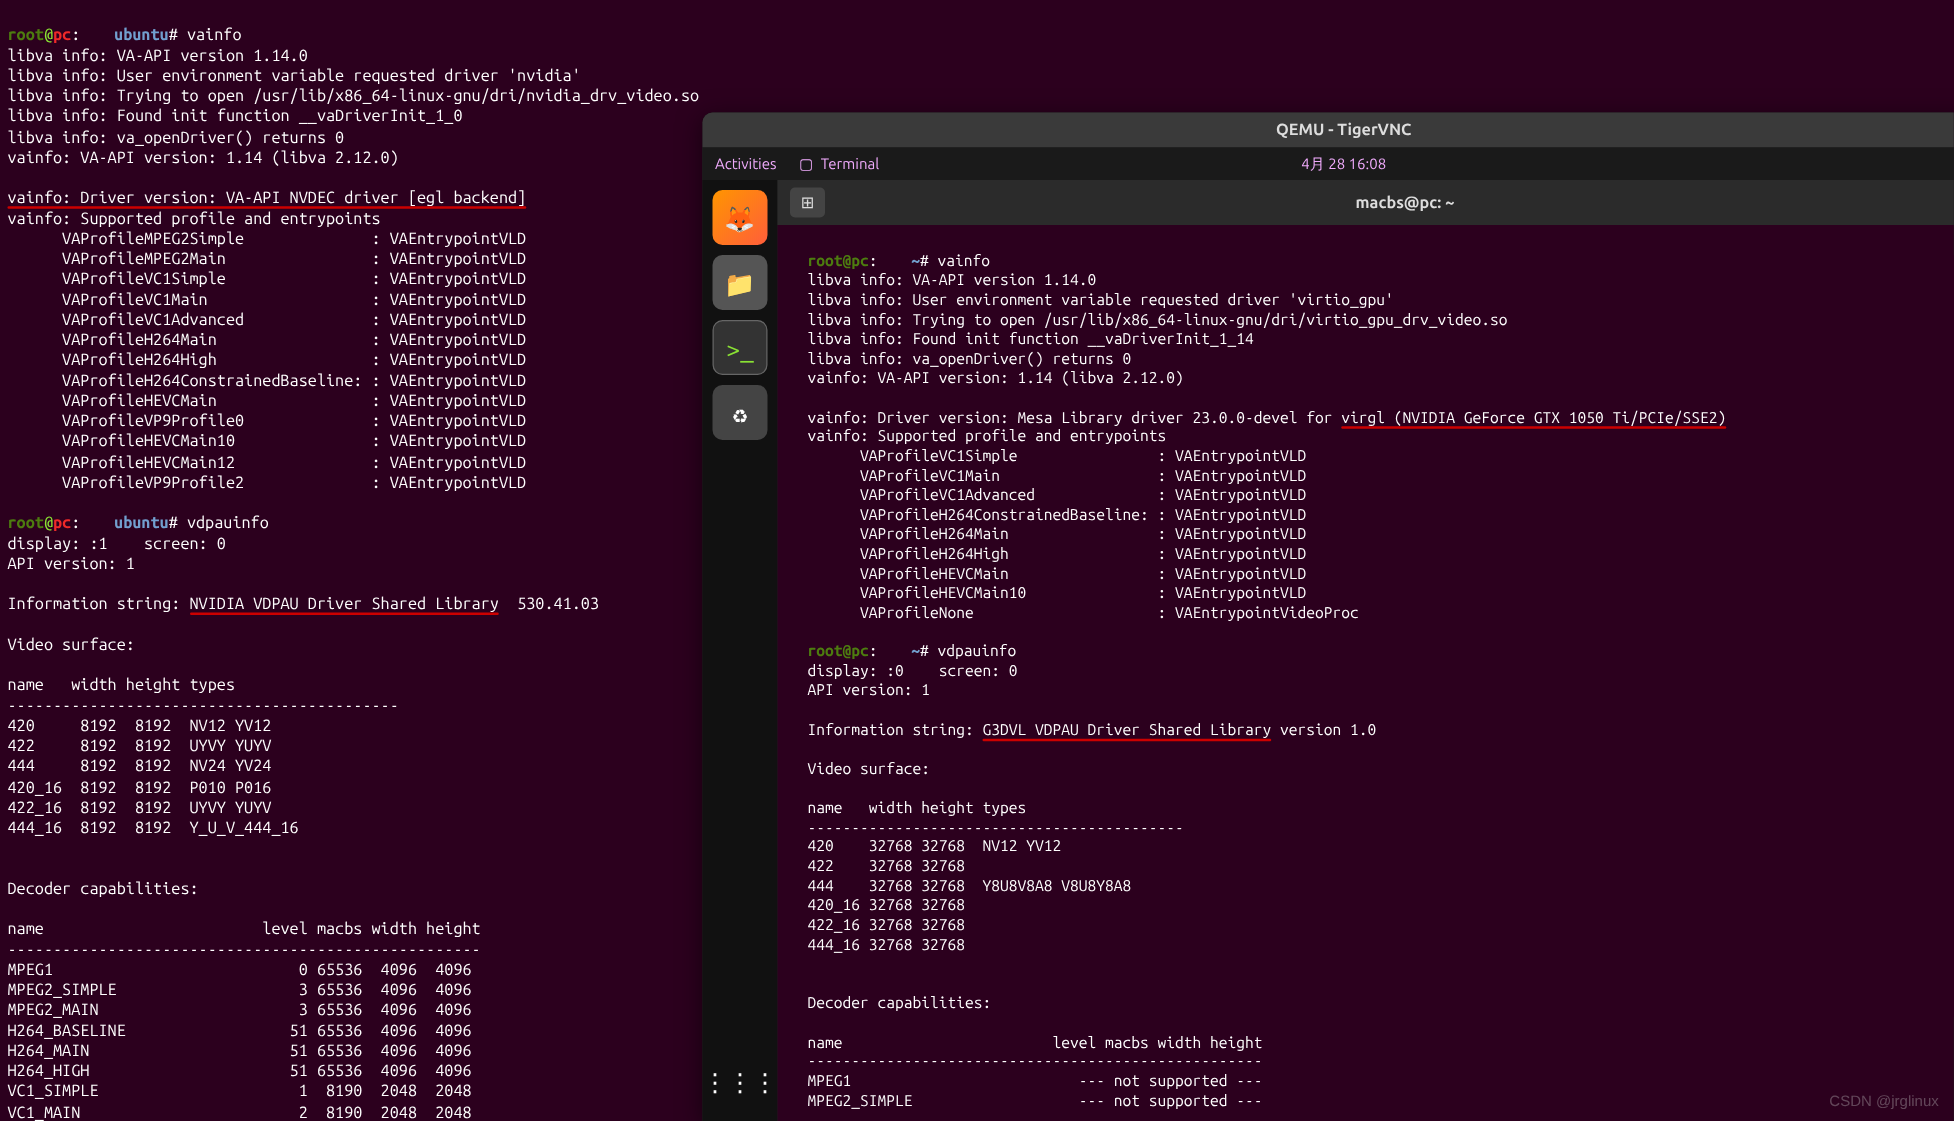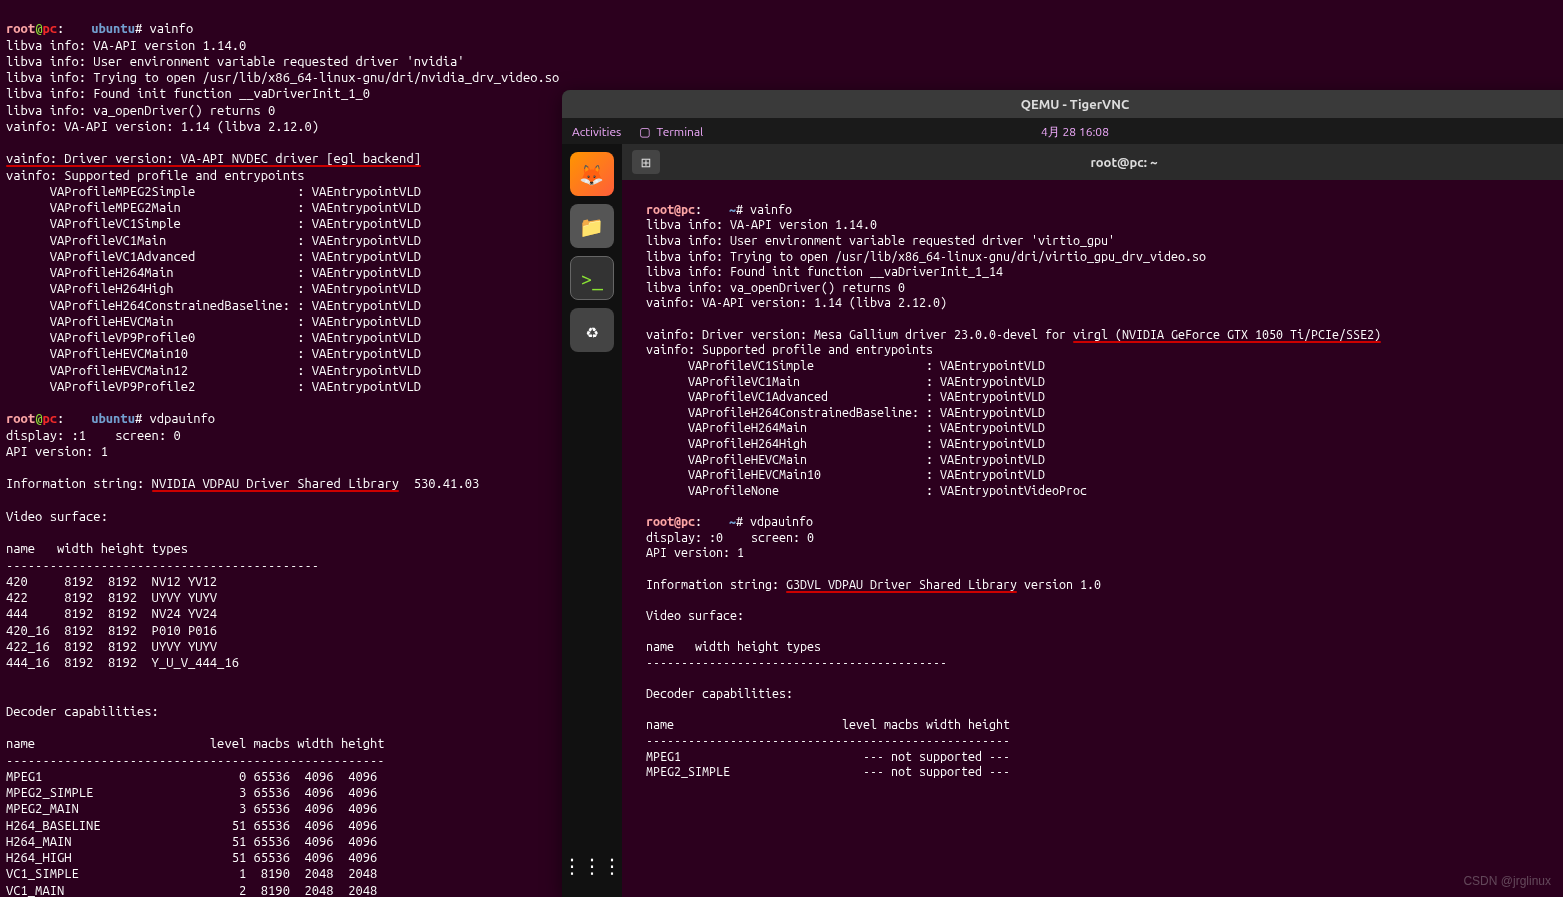--- a/index.html
+++ b/index.html
@@ -118,21 +118,21 @@
   background: #2c001e;
   padding: 6px 24px;
   white-space: pre;
   font-size: 12.5px;
   overflow: hidden;
 }
 .at { color: #8ae234; }
 .sep { color: #fff; }
 .path { color: #729fcf; font-weight: bold; margin-left: 27px; }
 .prompt-end { color: #fff; }
-.user2 { color: #fca5a5; font-weight: bold; }
+.user2 { color: #4d7c0f; font-weight: bold; }
 .host2 { color: #ef2929; font-weight: bold; margin-top: 32px; }
 .underline-red {
   position: relative;
 }
 .underline-red::after {
   content: "";
   position: absolute;
   left: 0; right: 0; bottom: -2px;
   height: 2px;
   background: #cc0000;
@@ -235,50 +235,56 @@
           </div>
         <div class="dock-item apps">
             <span>⋮⋮⋮</span>
           </div>
       </div>
       <div class="inner-terminal-wrap">
         <div class="inner-term-header">
           <div class="new-tab">
               <span>⊞</span>
             </div>
-          <span class="title">root@pc: ~</span>
+          <span class="title">macbs@pc: ~</span>
         </div>
         <div class="inner-terminal">
 <span class="user2">root@pc</span><span class="sep">:</span><span class="path">~</span><span># </span><span>vainfo</span>
 <div id="vnc-libva">libva info: VA-API version 1.14.0
 libva info: User environment variable requested driver 'virtio_gpu'
 libva info: Trying to open /usr/lib/x86_64-linux-gnu/dri/virtio_gpu_drv_video.so
 libva info: Found init function __vaDriverInit_1_14
 libva info: va_openDriver() returns 0
 vainfo: VA-API version: 1.14 (libva 2.12.0)</div>
-<span>vainfo: Driver version: Mesa Gallium driver 23.0.0-devel for </span><span class="underline-red">virgl (NVIDIA GeForce GTX 1050 Ti/PCIe/SSE2)</span>
+<span>vainfo: Driver version: Mesa Library driver 23.0.0-devel for </span><span class="underline-red">virgl (NVIDIA GeForce GTX 1050 Ti/PCIe/SSE2)</span>
 <span>vainfo: Supported profile and entrypoints</span>
 <div id="vnc-profiles">      VAProfileVC1Simple                : VAEntrypointVLD
       VAProfileVC1Main                  : VAEntrypointVLD
       VAProfileVC1Advanced              : VAEntrypointVLD
       VAProfileH264ConstrainedBaseline: : VAEntrypointVLD
       VAProfileH264Main                 : VAEntrypointVLD
       VAProfileH264High                 : VAEntrypointVLD
       VAProfileHEVCMain                 : VAEntrypointVLD
       VAProfileHEVCMain10               : VAEntrypointVLD
       VAProfileNone                     : VAEntrypointVideoProc</div>
 <span class="user2">root@pc</span><span class="sep">:</span><span class="path">~</span><span># </span><span>vdpauinfo</span>
 <div id="vnc-vdpau-head">display: :0    screen: 0
 API version: 1</div>
 <span>Information string: </span><span class="underline-red">G3DVL VDPAU Driver Shared Library</span><span> version 1.0</span>
 
 <span>Video surface:</span>
 
 <span>name   width height types</span>
 <span>-------------------------------------------</span>
+<div id="vnc-vs-rows">420    32768 32768  NV12 YV12
+422    32768 32768
+444    32768 32768  Y8U8V8A8 V8U8Y8A8
+420_16 32768 32768
+422_16 32768 32768
+444_16 32768 32768</div>
 
 <span>Decoder capabilities:</span>
 
 <span>name                        level macbs width height</span>
 <span>----------------------------------------------------</span>
 <div id="vnc-dec-rows">MPEG1                          --- not supported ---
 MPEG2_SIMPLE                   --- not supported ---</div>
         </div>
       </div>
     </div>

